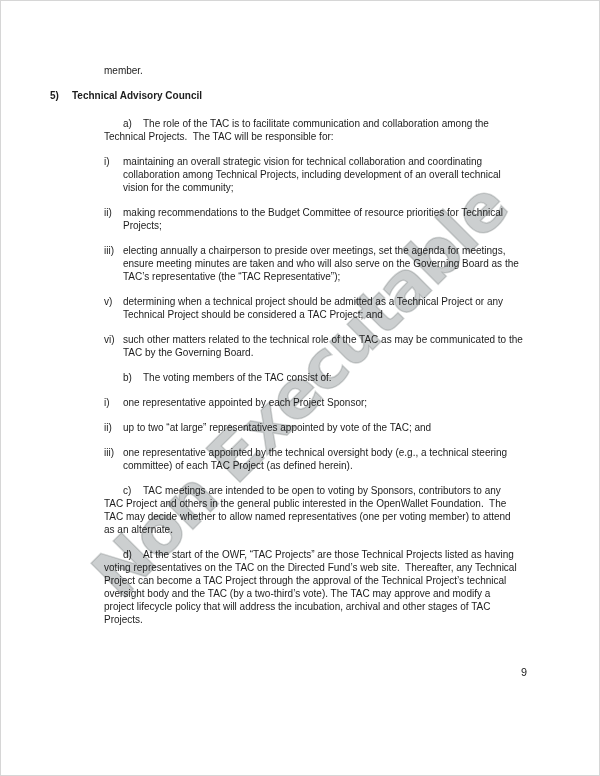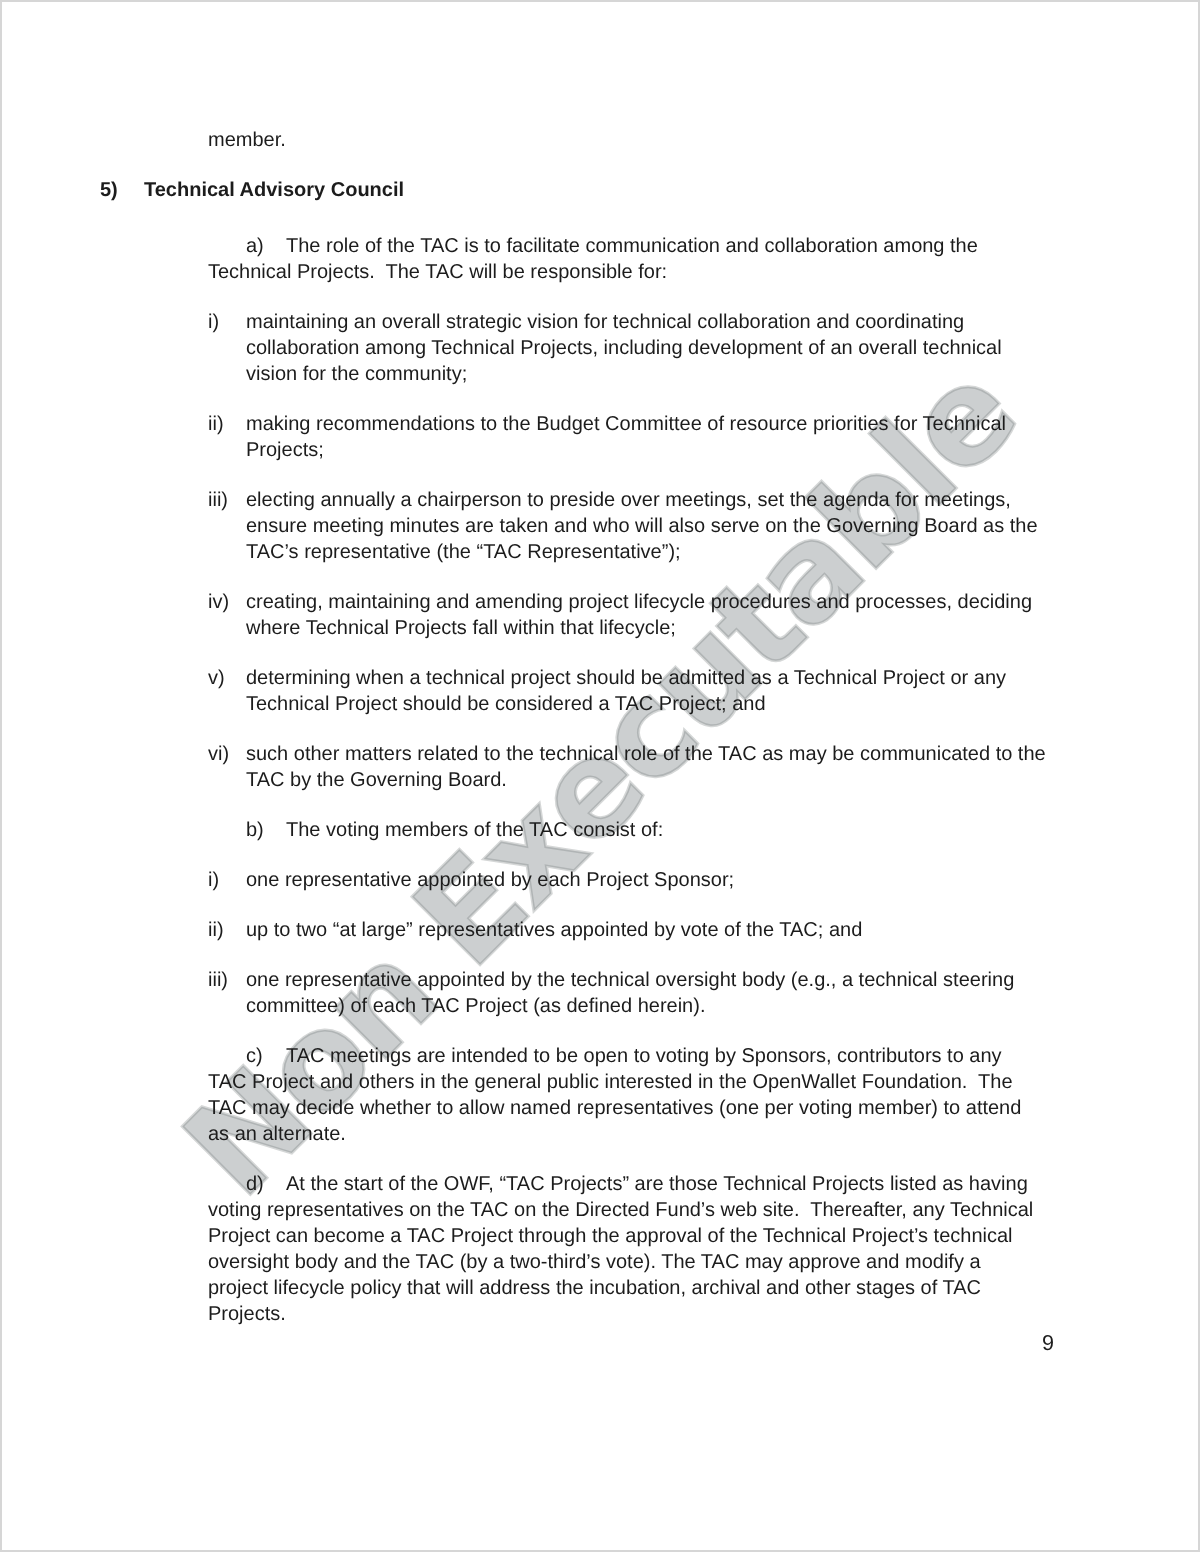--- a/index.html
+++ b/index.html
@@ -128,23 +128,20 @@
       <div class="ritem">
         <span class="rlabel">i)</span><span class="rtext">maintaining an overall strategic vision for technical collaboration and coordinating collaboration among Technical Projects, including development of an overall technical vision for the community;</span>
       </div>
       <div class="ritem">
         <span class="rlabel">ii)</span><span class="rtext">making recommendations to the Budget Committee of resource priorities for Technical Projects;</span>
       </div>
       <div class="ritem">
         <span class="rlabel">iii)</span><span class="rtext">electing annually a chairperson to preside over meetings, set the agenda for meetings, ensure meeting minutes are taken and who will also serve on the Governing Board as the TAC’s representative (the “TAC Representative”);</span>
       </div>
       <div class="ritem">
-        <span class="rlabel">iv)</span><span class="rtext">creating, maintaining and amending project lifecycle procedures and processes, deciding where Technical Projects fall within that lifecycle;</span>
-      </div>
-      <div class="ritem">
         <span class="rlabel">v)</span><span class="rtext">determining when a technical project should be admitted as a Technical Project or any Technical Project should be considered a TAC Project; and</span>
       </div>
       <div class="ritem">
         <span class="rlabel">vi)</span><span class="rtext">such other matters related to the technical role of the TAC as may be communicated to the TAC by the Governing Board.</span>
       </div>
     </div>
 
     <p class="lettered">
       <span class="plabel">b)</span><span class="ptext">The voting members of the TAC consist of:</span>
     </p>

